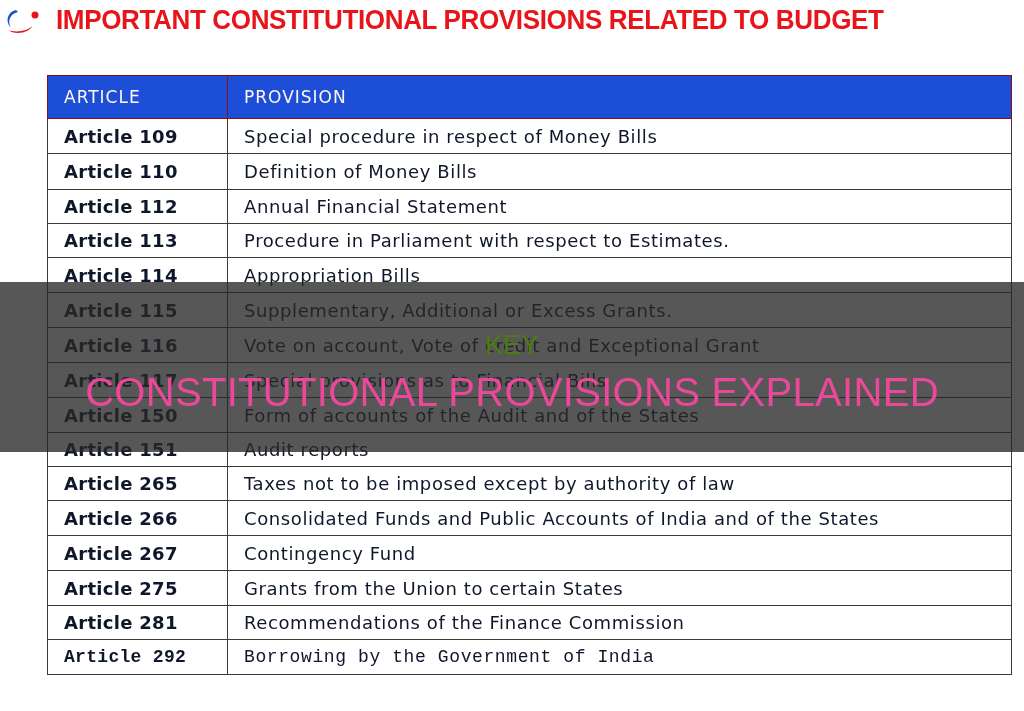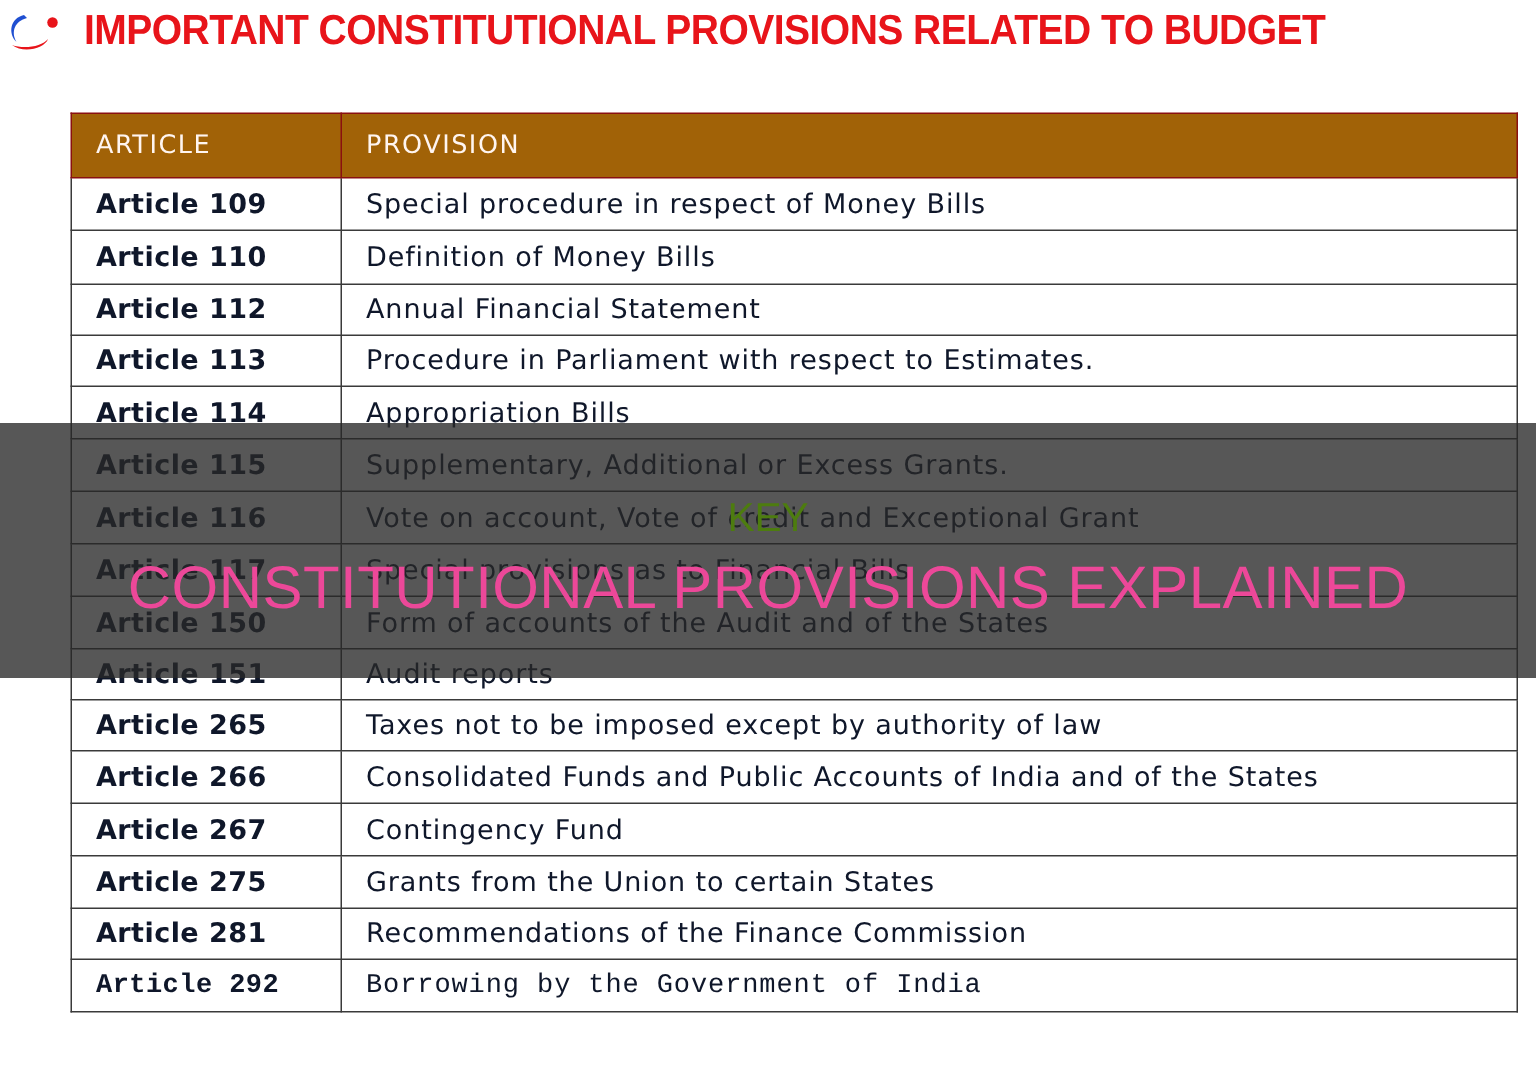--- a/index.html
+++ b/index.html
@@ -16,21 +16,21 @@
   }
   table.prov {
     position:absolute; left:47px; top:75px; width:965px;
     border-collapse:collapse; table-layout:fixed;
   }
   table.prov th, table.prov td {
     border:1px solid #3a3a3a; padding:0 0 0 16px; text-align:left;
     white-space:nowrap; overflow:hidden;
   }
   table.prov th {
-    background:#a16207; color:#fff5f0; font-family:"DejaVu Sans", sans-serif;
+    background:#1d4ed8; color:#fff5f0; font-family:"DejaVu Sans", sans-serif;
     font-weight:normal; font-size:17px; letter-spacing:1px; height:42px;
     border-color:#8a1010;
   }
   table.prov td { font-size:18px; color:#0f172a; letter-spacing:0.6px; }
   table.prov td.art { font-weight:bold; letter-spacing:0.3px; }
   col.c1 { width:180px; }
   .overlay {
     position:absolute; left:0; top:282px; width:1024px; height:170px;
     background:rgba(40,40,40,0.78);
   }

